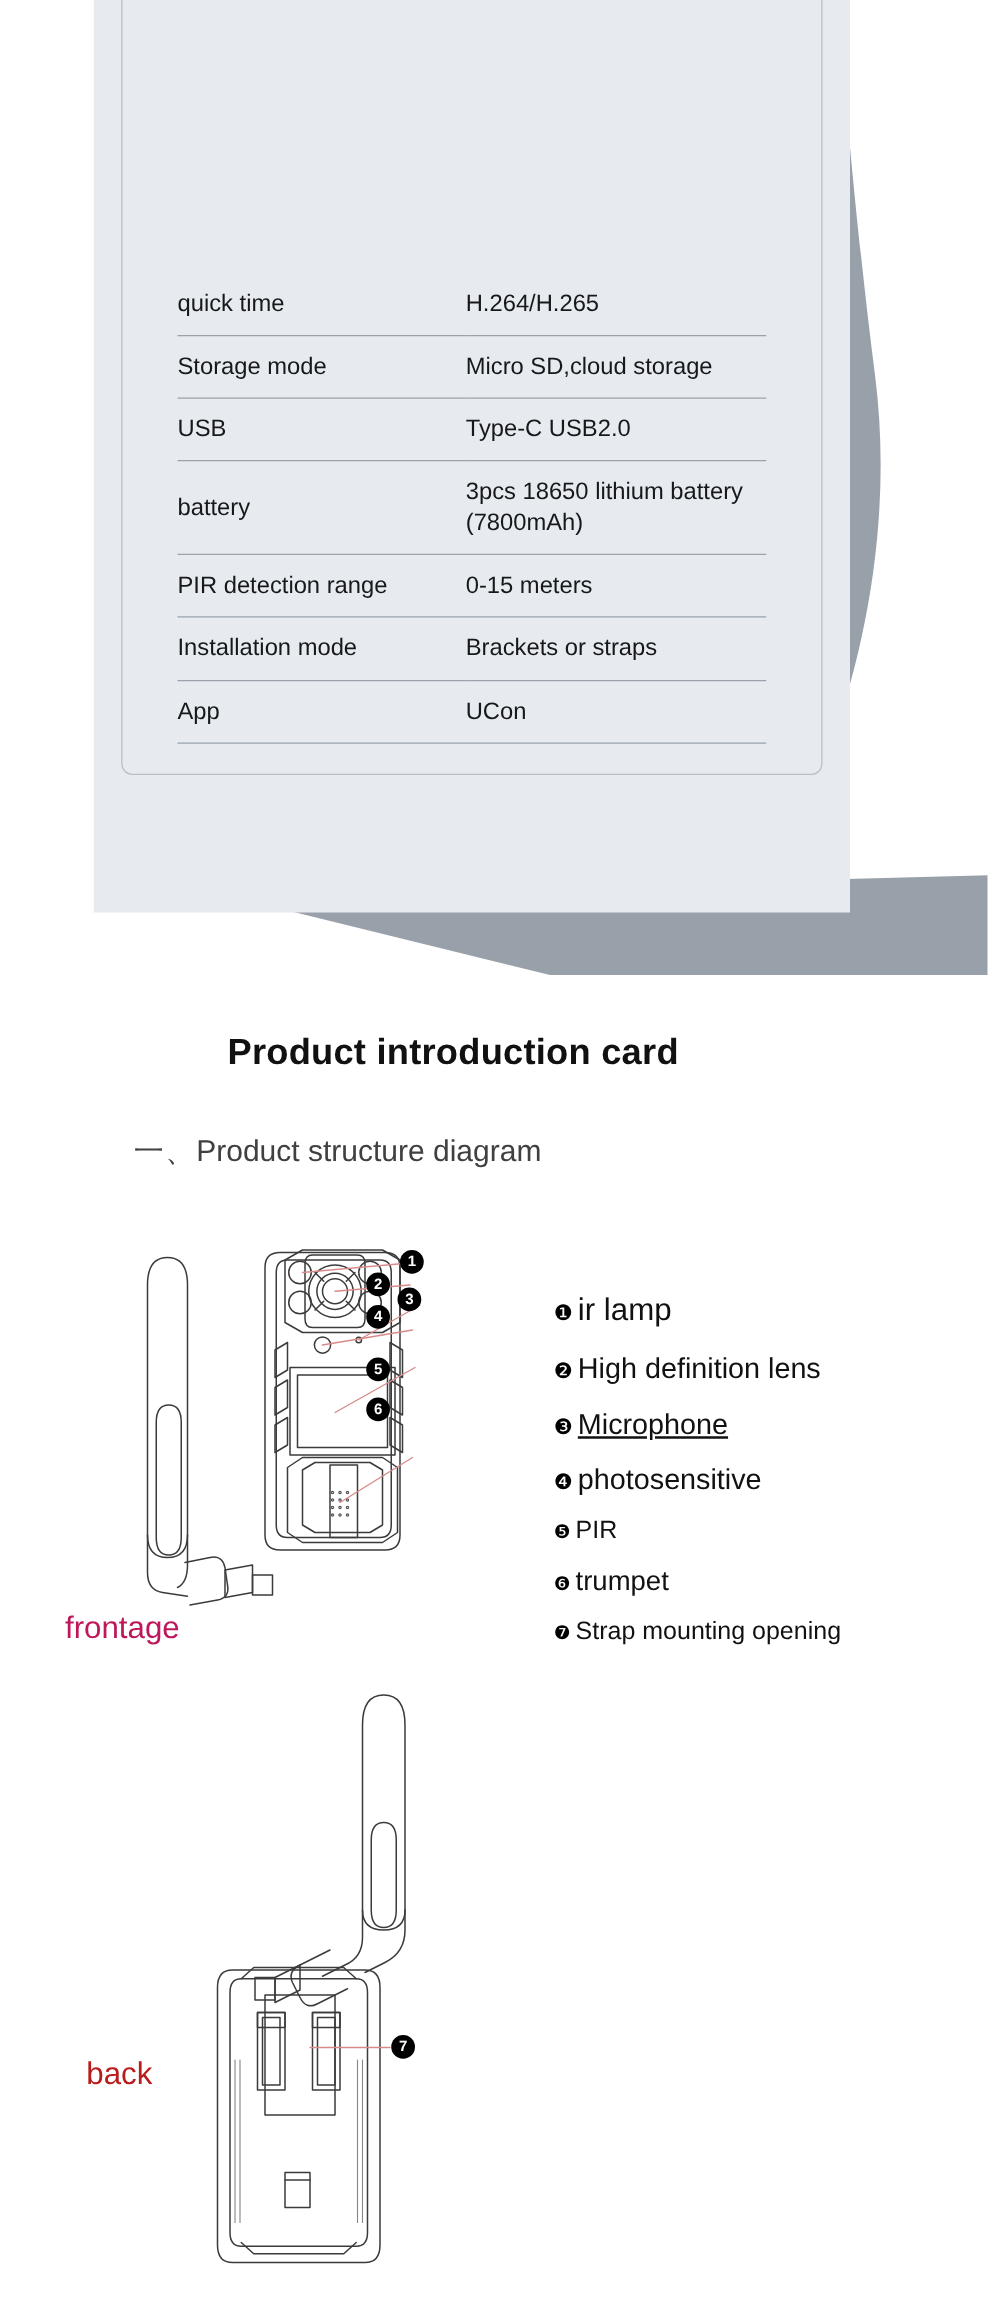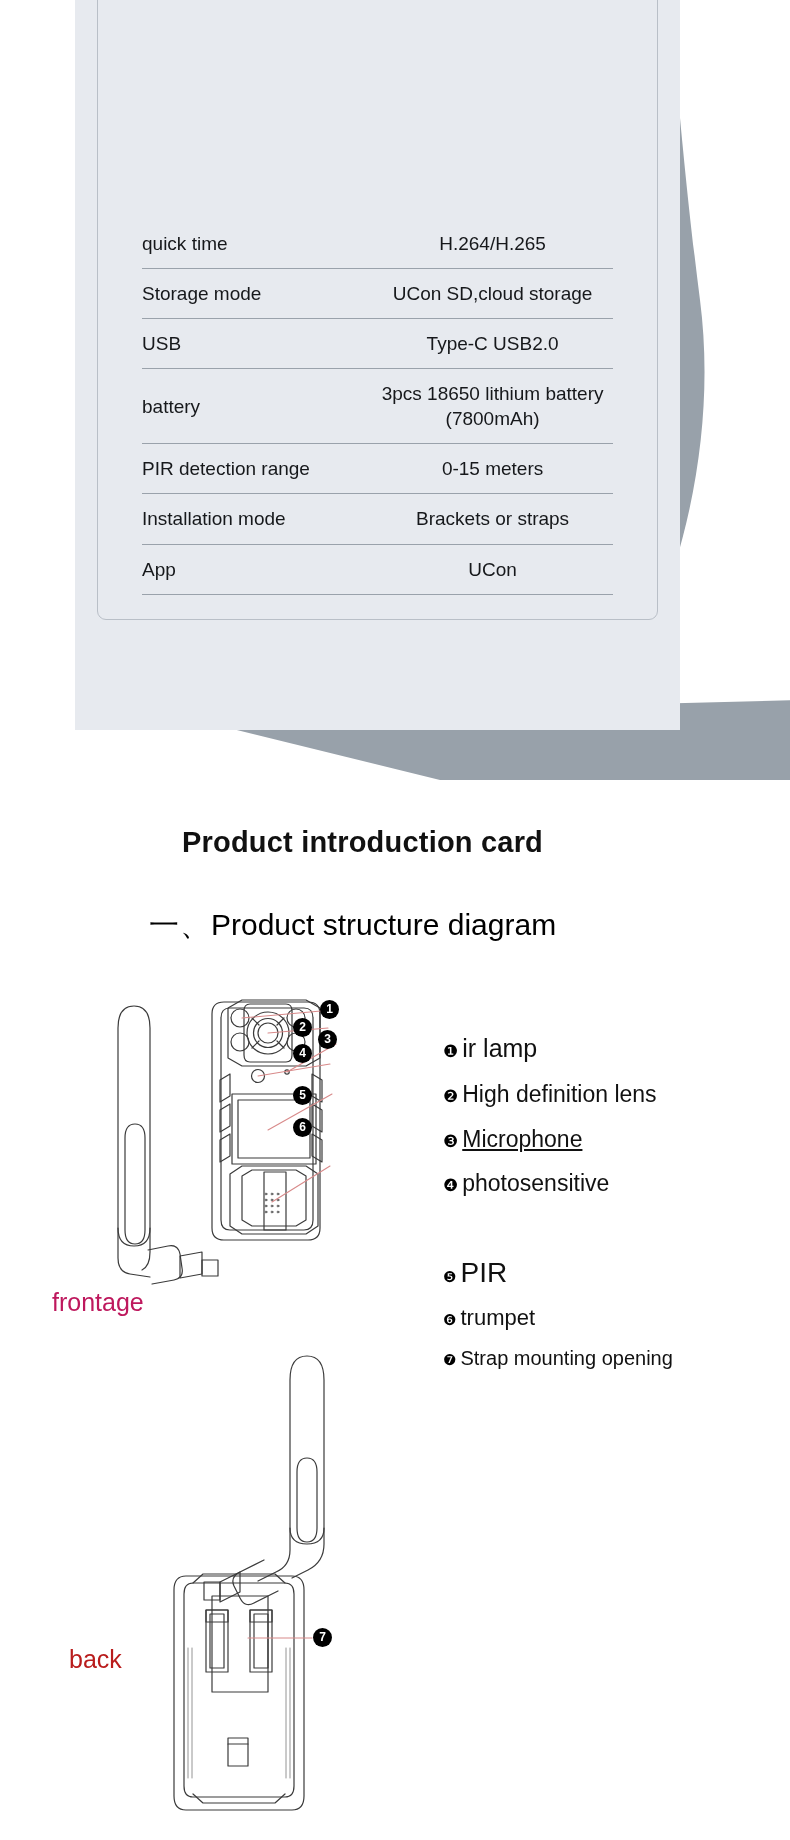--- a/index.html
+++ b/index.html
@@ -53,21 +53,21 @@
     line-height: 1.28;
     color: #16181b;
     vertical-align: middle;
   }
   .spec-table td.k {
     text-align: left;
     width: 49%;
     white-space: nowrap;
   }
   .spec-table td.v {
-    text-align: center;
+    text-align: left;
     width: 51%;
   }
 
   
   .fold-shadow {
     position: absolute;
     left: 596px;
     top: 0px;
     width: 200px;
     height: 740px;
@@ -92,25 +92,24 @@
     font-size: 29px;
     font-weight: bold;
     letter-spacing: 0.2px;
     color: #111111;
     z-index: 5;
   }
   .title-sub {
     position: absolute;
     left: 107px;
     top: 905px;
-    font-size: 30px;
-    color: #000000;
+    font-size: 24px;
+    color: #404040;
     white-space: nowrap;
     z-index: 5;
-    margin-left: 42px;
   }
   .title-sub .cn {
     letter-spacing: 1px;
   }
 
   
   .diagram {
     position: absolute;
     left: 0;
     top: 960px;
@@ -161,21 +160,21 @@
   }
   .li1 { margin-top: 0px; }
   .li1 .lab  { font-size: 25px; }
   .li2 { margin-top: 18px; }
   .li2 .lab  { font-size: 23px; }
   .li3 { margin-top: 18px; }
   .li3 .lab  { font-size: 23px; text-decoration: underline; }
   .li4 { margin-top: 17px; }
   .li4 .lab  { font-size: 23px; }
   .li5 { margin-top: 16px; }
-  .li5 .lab  { font-size: 28px; margin-top: 44px; }
+  .li5 .lab  { font-size: 20px; }
   .li6 { margin-top: 16px; }
   .li6 .lab  { font-size: 22px; }
   .li7 { margin-top: 16px; }
   .li7 .lab  { font-size: 20px; }
   .li7 .num, .li6 .num, .li5 .num { font-size: 15px; }
 
   
   .callout {
     position: absolute;
     width: 19px;
@@ -204,21 +203,21 @@
 <div class="spec-panel">
   <div class="spec-card">
     <table class="spec-table">
       <tbody>
         <tr>
           <td class="k">quick time</td>
           <td class="v">H.264/H.265</td>
         </tr>
         <tr>
           <td class="k">Storage mode</td>
-          <td class="v">UCon SD,cloud storage</td>
+          <td class="v">Micro SD,cloud storage</td>
         </tr>
         <tr>
           <td class="k">USB</td>
           <td class="v">Type-C USB2.0</td>
         </tr>
         <tr>
           <td class="k">battery</td>
           <td class="v" style="max-width:240px">3pcs 18650 lithium battery (7800mAh)</td>
         </tr>
         <tr>

